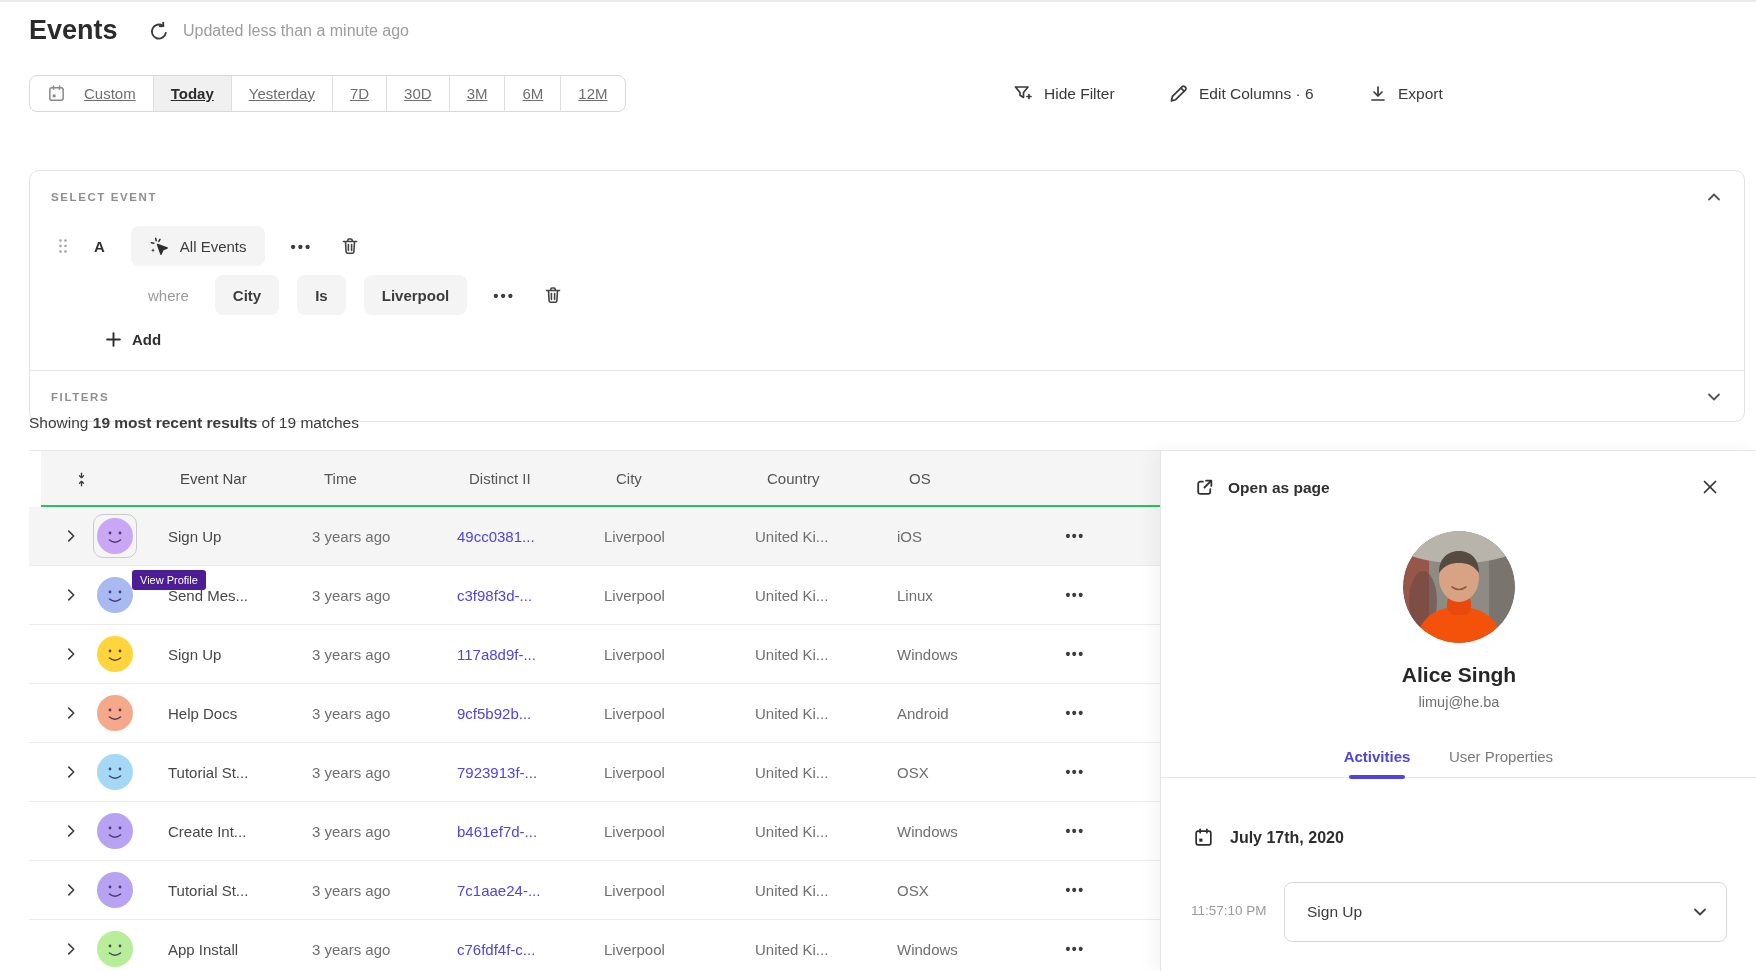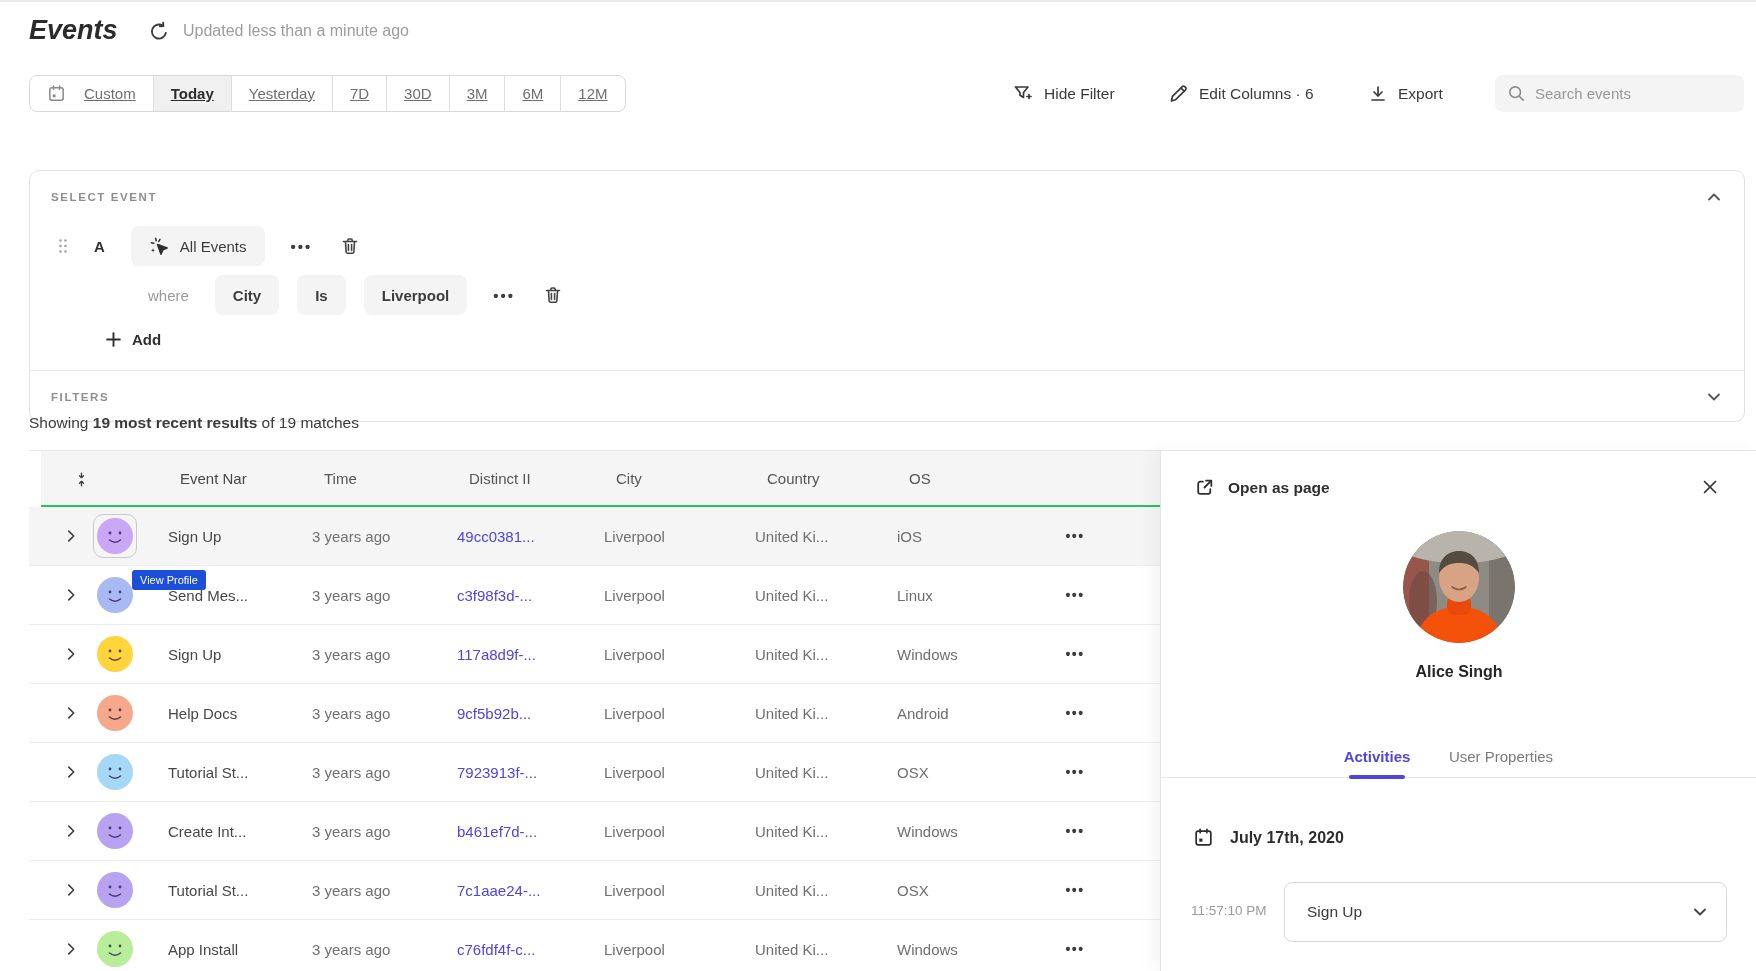--- a/index.html
+++ b/index.html
@@ -2,21 +2,21 @@
 <html><head>
 <meta charset="utf-8">
 <style>
   * { margin:0; padding:0; box-sizing:border-box; }
   html,body { width:1756px; height:971px; overflow:hidden; background:#fff;
     font-family:"Liberation Sans", sans-serif; color:#3d3d3d; }
   #stage { position:relative; width:1756px; height:971px; }
   #topline { position:absolute; top:0; left:0; width:1756px; height:2px; background:#ebebeb; }
 
   
-  #page-title { position:absolute; left:29px; top:15px; font-size:27px; font-weight:700; color:#2b2b2b;font-style:italic; }
+  #page-title { position:absolute; left:29px; top:15px; font-size:27px; font-weight:700; color:#2b2b2b; }
   #refresh-btn { position:absolute; left:148px; top:21px; width:22px; height:22px; color:#3a3a3a; cursor:pointer; }
   #updated-text { position:absolute; left:183px; top:22px; font-size:16px; color:#9d9d9d; }
 
   
   #date-seg { position:absolute; left:29px; top:75px; height:37px; display:flex;
     border:1px solid #d8d8d8; border-radius:8px; background:#fff; overflow:hidden; }
   .seg-item { display:flex; align-items:center; gap:18px; padding:0 17px; font-size:15px;
     color:#6e6e6e; border-left:1px solid #dedede; cursor:pointer; white-space:nowrap;text-decoration:underline; }
   .seg-item:first-child { border-left:none; }
   .seg-item.active { background:#f0f0f0; color:#2c2c2c; font-weight:700; }
@@ -74,31 +74,31 @@
   .c-os { left:868px; }
   .h-icon { position:absolute; left:33px; top:21px; color:#3c3c3c; cursor:pointer; }
   .row-chev { position:absolute; left:34px; top:21px; color:#3e3e3e; cursor:pointer; }
   .avatar-ring { display:none; position:absolute; left:64px; top:7px; width:44px; height:44px;
     border:1px solid #c9c9c9; border-radius:10px; }
   .avatar { position:absolute; left:68px; top:11px; width:36px; height:36px; border-radius:50%;
     cursor:pointer; overflow:hidden; }
   .rdots { position:absolute; left:1024px; top:0; width:44px; line-height:59px; text-align:center;
     color:#3d3d3d; font-size:14px; letter-spacing:1.5px; font-weight:700; cursor:pointer; }
   .tooltip { display:none; position:absolute; left:103px; top:4px; height:20px; padding:0 8px;
-    background:#1d4ed8; border-radius:3px; color:#fff; font-size:11px; line-height:20px; z-index:30; white-space:nowrap; }
+    background:#4c1d95; border-radius:3px; color:#fff; font-size:11px; line-height:20px; z-index:30; white-space:nowrap; }
 
   
   #profile-panel { position:absolute; left:1160px; top:450px; width:596px; height:521px; background:#fff;
     border-left:1px solid #e5e5e5; border-top:1px solid #e5e5e5; box-shadow:-8px 0 16px rgba(0,0,0,.04); z-index:20; }
   #open-as-page { position:absolute; left:33px; top:26px; display:flex; align-items:center; gap:13px;
     font-size:15.5px; font-weight:600; color:#2f2f2f; cursor:pointer; }
   #panel-close { position:absolute; left:540px; top:27px; color:#333; cursor:pointer; }
   #profile-photo { position:absolute; left:242px; top:80px; width:112px; height:112px; border-radius:50%; overflow:hidden; }
   #profile-name { position:absolute; left:0; top:212px; width:596px; text-align:center;
-    font-size:16px; font-weight:700; color:#262626; }
+    font-size:21px; font-weight:700; color:#262626; }
   #profile-email { position:absolute; left:0; top:243px; width:596px; text-align:center; font-size:14.5px; color:#6f6f6f; }
   .ptab { position:absolute; top:297px; font-size:15px; cursor:pointer; }
   #tab-activities { left:180px; width:72px; text-align:center; color:#4f44e0; font-weight:600; }
   #tab-user-props { left:280px; width:120px; text-align:center; color:#7a7a7a; }
   #tab-underline { position:absolute; left:188px; top:324px; width:56px; height:4px; background:#4f44e0; border-radius:2px; z-index:2; }
   #tabs-divider { position:absolute; left:0; top:326px; width:596px; height:1px; background:#e7e7e7; }
   #date-row { position:absolute; left:32px; top:376px; display:flex; align-items:center; gap:16px;
     font-size:16px; font-weight:700; color:#2d2d2d;text-align:center; }
   #event-time { position:absolute; left:30px; top:452px; font-size:13.5px; color:#9a9a9a; }
   #event-select { position:absolute; left:123px; top:431px; width:443px; height:60px;
@@ -181,29 +181,20 @@
   </div>
   <div class="tool-btn" id="export-btn">
     <span class="icon">
       <svg width="20" height="20" viewBox="0 0 20 20" fill="none" stroke="currentColor" stroke-width="1.7" stroke-linecap="round" stroke-linejoin="round">
         <line x1="10" y1="3" x2="10" y2="11.5"></line>
           <polyline points="6,8 10,12 14,8"></polyline>
           <line x1="4" y1="16" x2="16" y2="16"></line>
       </svg>
       </span>
     <span>Export</span>
-  </div>
-  <div id="search-box">
-    <span class="icon">
-      <svg width="19" height="19" viewBox="0 0 20 20" fill="none" stroke="#8b8b8b" stroke-width="1.7" stroke-linecap="round">
-        <circle cx="8.6" cy="8.6" r="5.6"></circle>
-          <line x1="12.9" y1="12.9" x2="17" y2="17"></line>
-      </svg>
-      </span>
-    <input type="text" placeholder="Search events" style="">
   </div>
 
   <div id="qb-card">
     <div class="section-label" id="select-event-label">SELECT EVENT</div>
     <span id="qb-collapse">
       <svg width="16" height="16" viewBox="0 0 16 16" fill="none" stroke="currentColor" stroke-width="1.8" stroke-linecap="round" stroke-linejoin="round">
           <polyline points="3,10.5 8,5.5 13,10.5"></polyline>
         </svg>
     </span>
 
@@ -520,20 +511,21 @@
           <path d="M12,112 C16,86 34,76 56,76 C78,76 96,86 100,112 Z" fill="#f4510b"></path>
           <rect x="44" y="64" width="24" height="20" rx="8" fill="#e9490a"></rect>
           <ellipse cx="56" cy="47" rx="20" ry="24" fill="#d8a284"></ellipse>
           <path d="M36,42 C36,26 46,20 56,20 C66,20 76,26 76,42 C70,34 64,32 56,32 C48,32 42,34 36,42 Z" fill="#564b40"></path>
           <path d="M49 56 q7 5 14 0" stroke="#8a5a42" stroke-width="1.6" fill="none" stroke-linecap="round"></path>
         </g>
       </svg>
     </div>
 
     <div id="profile-name">Alice Singh</div>
+    <div id="profile-email">limuj@he.ba</div>
 
     <div class="ptab" id="tab-activities">Activities</div>
     <div class="ptab" id="tab-user-props">User Properties</div>
     <div id="tab-underline"></div>
     <div id="tabs-divider"></div>
 
     <div id="date-row">
       <span class="icon">
         <svg width="21" height="21" viewBox="0 0 20 20" fill="none" stroke="#2d2d2d" stroke-width="1.6" stroke-linecap="round">
           <rect x="3" y="4" width="14" height="13" rx="2"></rect>

